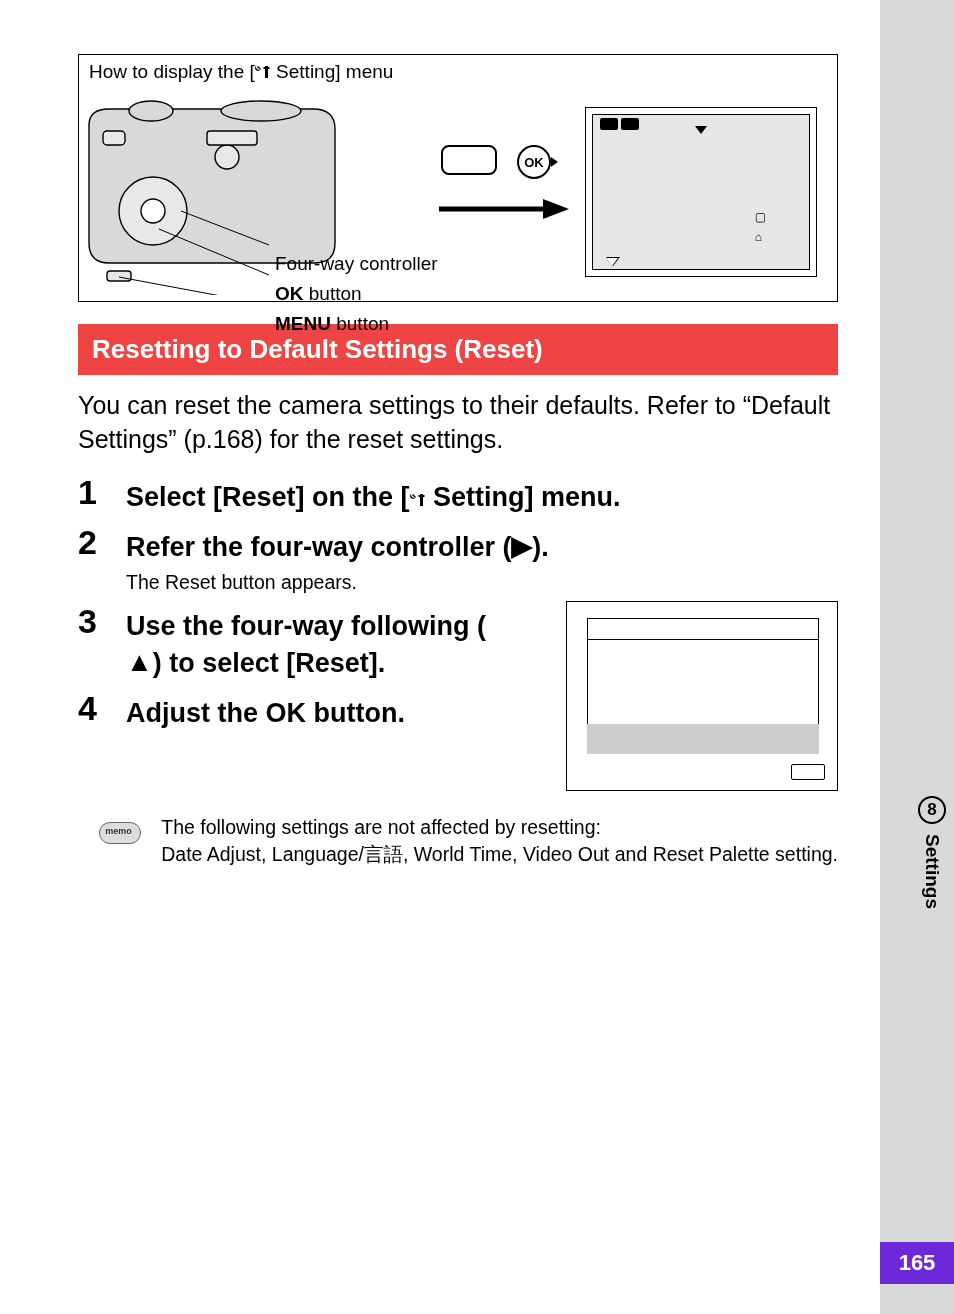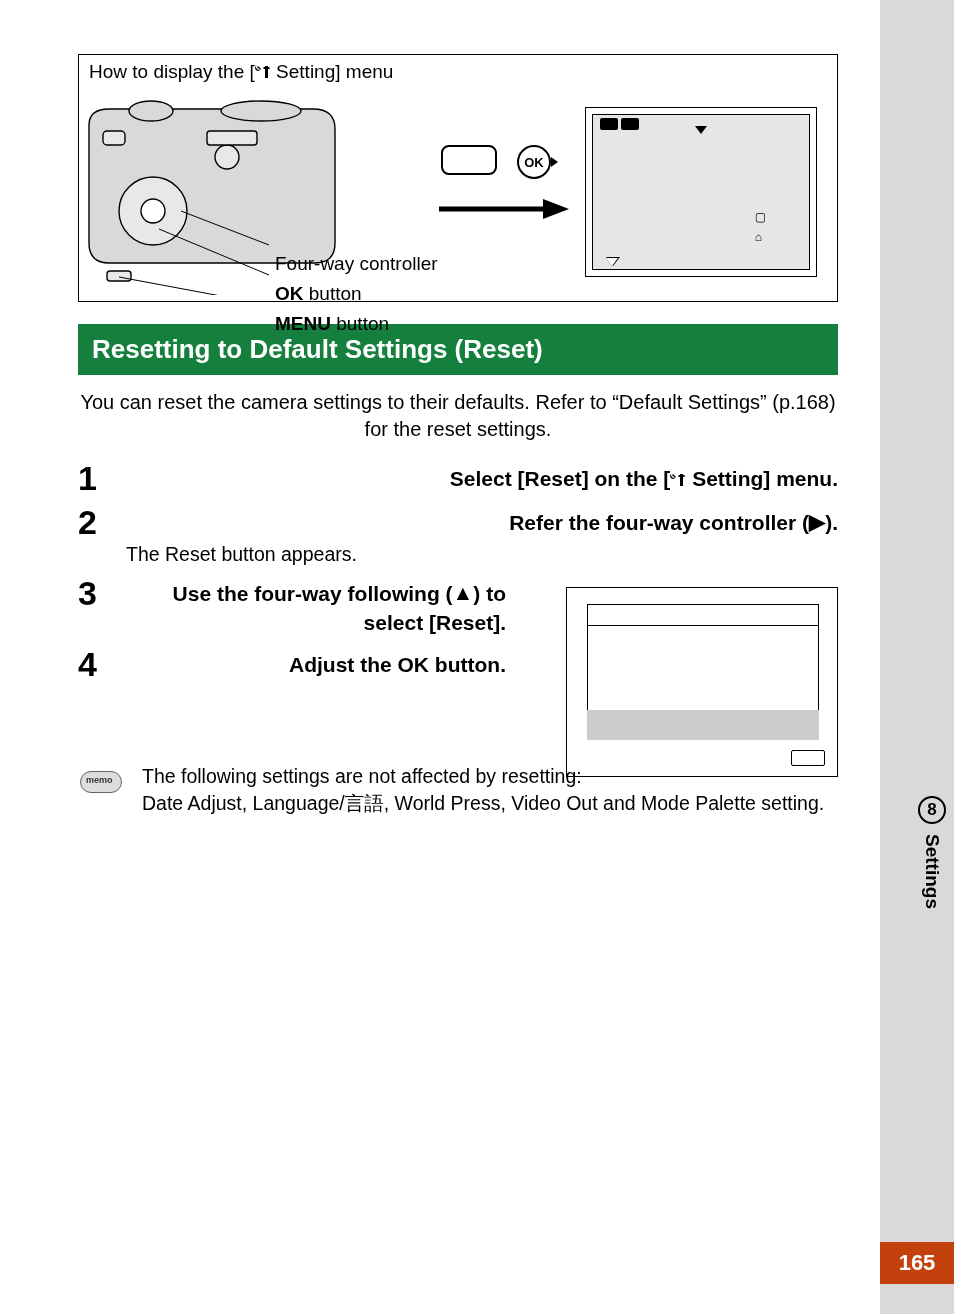--- a/index.html
+++ b/index.html
@@ -116,55 +116,53 @@
   }
   .lcd-tri-bot2 {
     position:absolute; bottom:10px; left:20px; z-index:2;
     width:0;height:0;
     border-left:7px solid transparent;
     border-right:7px solid transparent;
     border-top:9px solid #000;
   }
 
   .section-header {
-    background:#15803d;
+    background:#ef4444;
     color:#fff;
     font-size:26px;
     font-weight:bold;
     padding:10px 14px;
     margin-top:22px;
   }
   .intro-para {
-    font-size:20px;
+    font-size:25px;
     line-height:1.35;
     margin-top:14px;
-    text-align:center;
   }
   .steps {
     margin-top:16px;
   }
   .step {
     display:flex;
     gap:22px;
     margin-bottom:8px;
   }
   .step-num {
     font-size:34px;
     font-weight:bold;
     font-family: Arial, sans-serif;
     width:26px;
     line-height:1;
     padding-top:2px;
   }
   .step-body { flex:1; padding-top:6px; }
   .step-title {
-    font-size:21px;
+    font-size:27px;
     font-weight:bold;
     line-height:1.35;
-    text-align:right;
   }
   .step-sub {
     font-size:19.5px;
     margin-top:6px;
   }
   .step3 .step-body { max-width:380px; }
   .step4 .step-body { max-width:380px; }
   .preview-box {
     position:absolute;
     left:488px; top:520px;
@@ -192,20 +190,21 @@
     border:1px solid #000;
     border-radius:2px;
     background:#fff;
   }
 
   .memo-row {
     display:flex;
     gap:16px;
     margin-top:82px;
     align-items:flex-start;
+    justify-content:flex-end;
   }
   .memo-icon {
     width:48px; height:36px;
     position:relative;
     flex-shrink:0;
   }
   .memo-icon .scroll {
     position:absolute; left:2px; top:8px;
     width:42px; height:22px;
     background:#ddd;
@@ -239,21 +238,21 @@
   }
   .side-label {
     writing-mode: vertical-rl;
     font-size:19px;
     font-weight:bold;
   }
   .page-number-box {
     position:absolute;
     right:0; bottom:30px;
     width:74px; height:42px;
-    background:#c2410c;
+    background:#6d28d9;
     color:#fff;
     font-size:22px;
     font-weight:bold;
     display:flex; align-items:center; justify-content:center;
   }
   .glyph-play { display:inline-block; transform:translateY(-1px); }
 </style>
 </head>
 <body>
 
@@ -377,21 +376,21 @@
   </div>
 
   <div class="memo-row">
     <div class="memo-icon">
       <div class="scroll"></div>
       <div class="txt">memo</div>
     </div>
     <div class="memo-text">
       <div>The following settings are not affected by resetting:</div>
       <div>
-        <span>Date Adjust, Language/</span><span>言語</span><span>, World Press, Video Out and Mode Palette setting.</span>
+        <span>Date Adjust, Language/</span><span>言語</span><span>, World Time, Video Out and Reset Palette setting.</span>
       </div>
     </div>
   </div>
 
 </div>
 
 <div class="side-tab">
   <div class="side-circle">8</div>
   <div class="side-label">Settings</div>
 </div>

